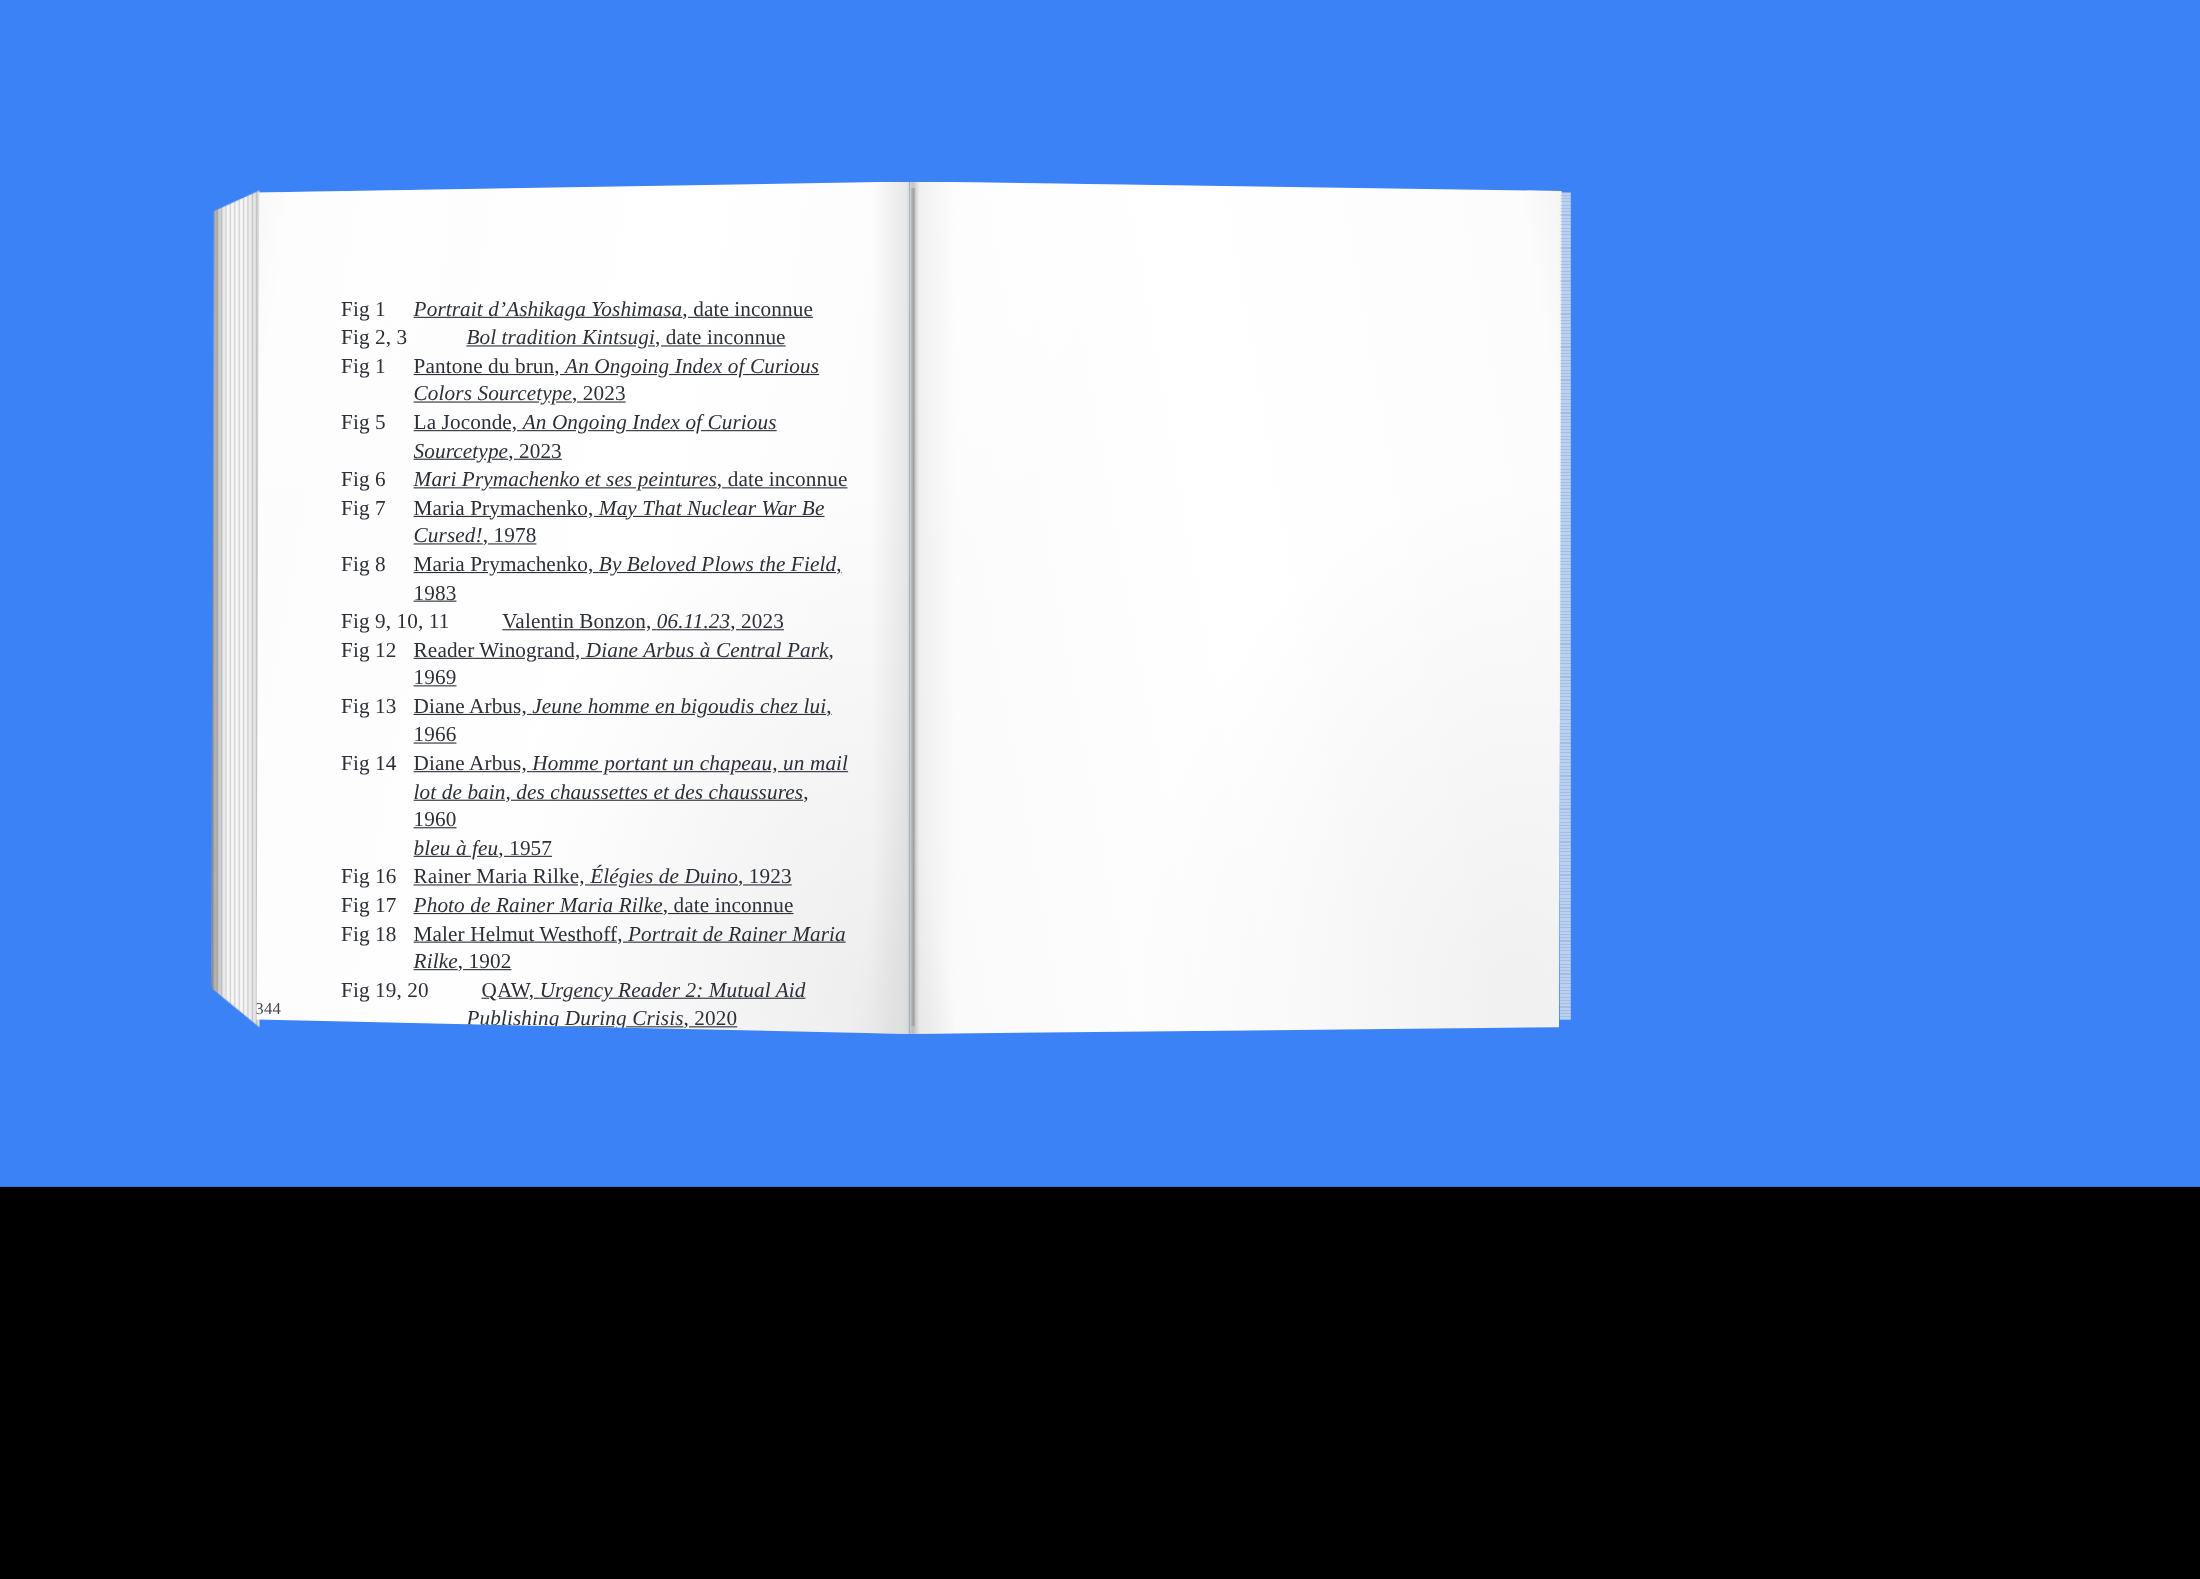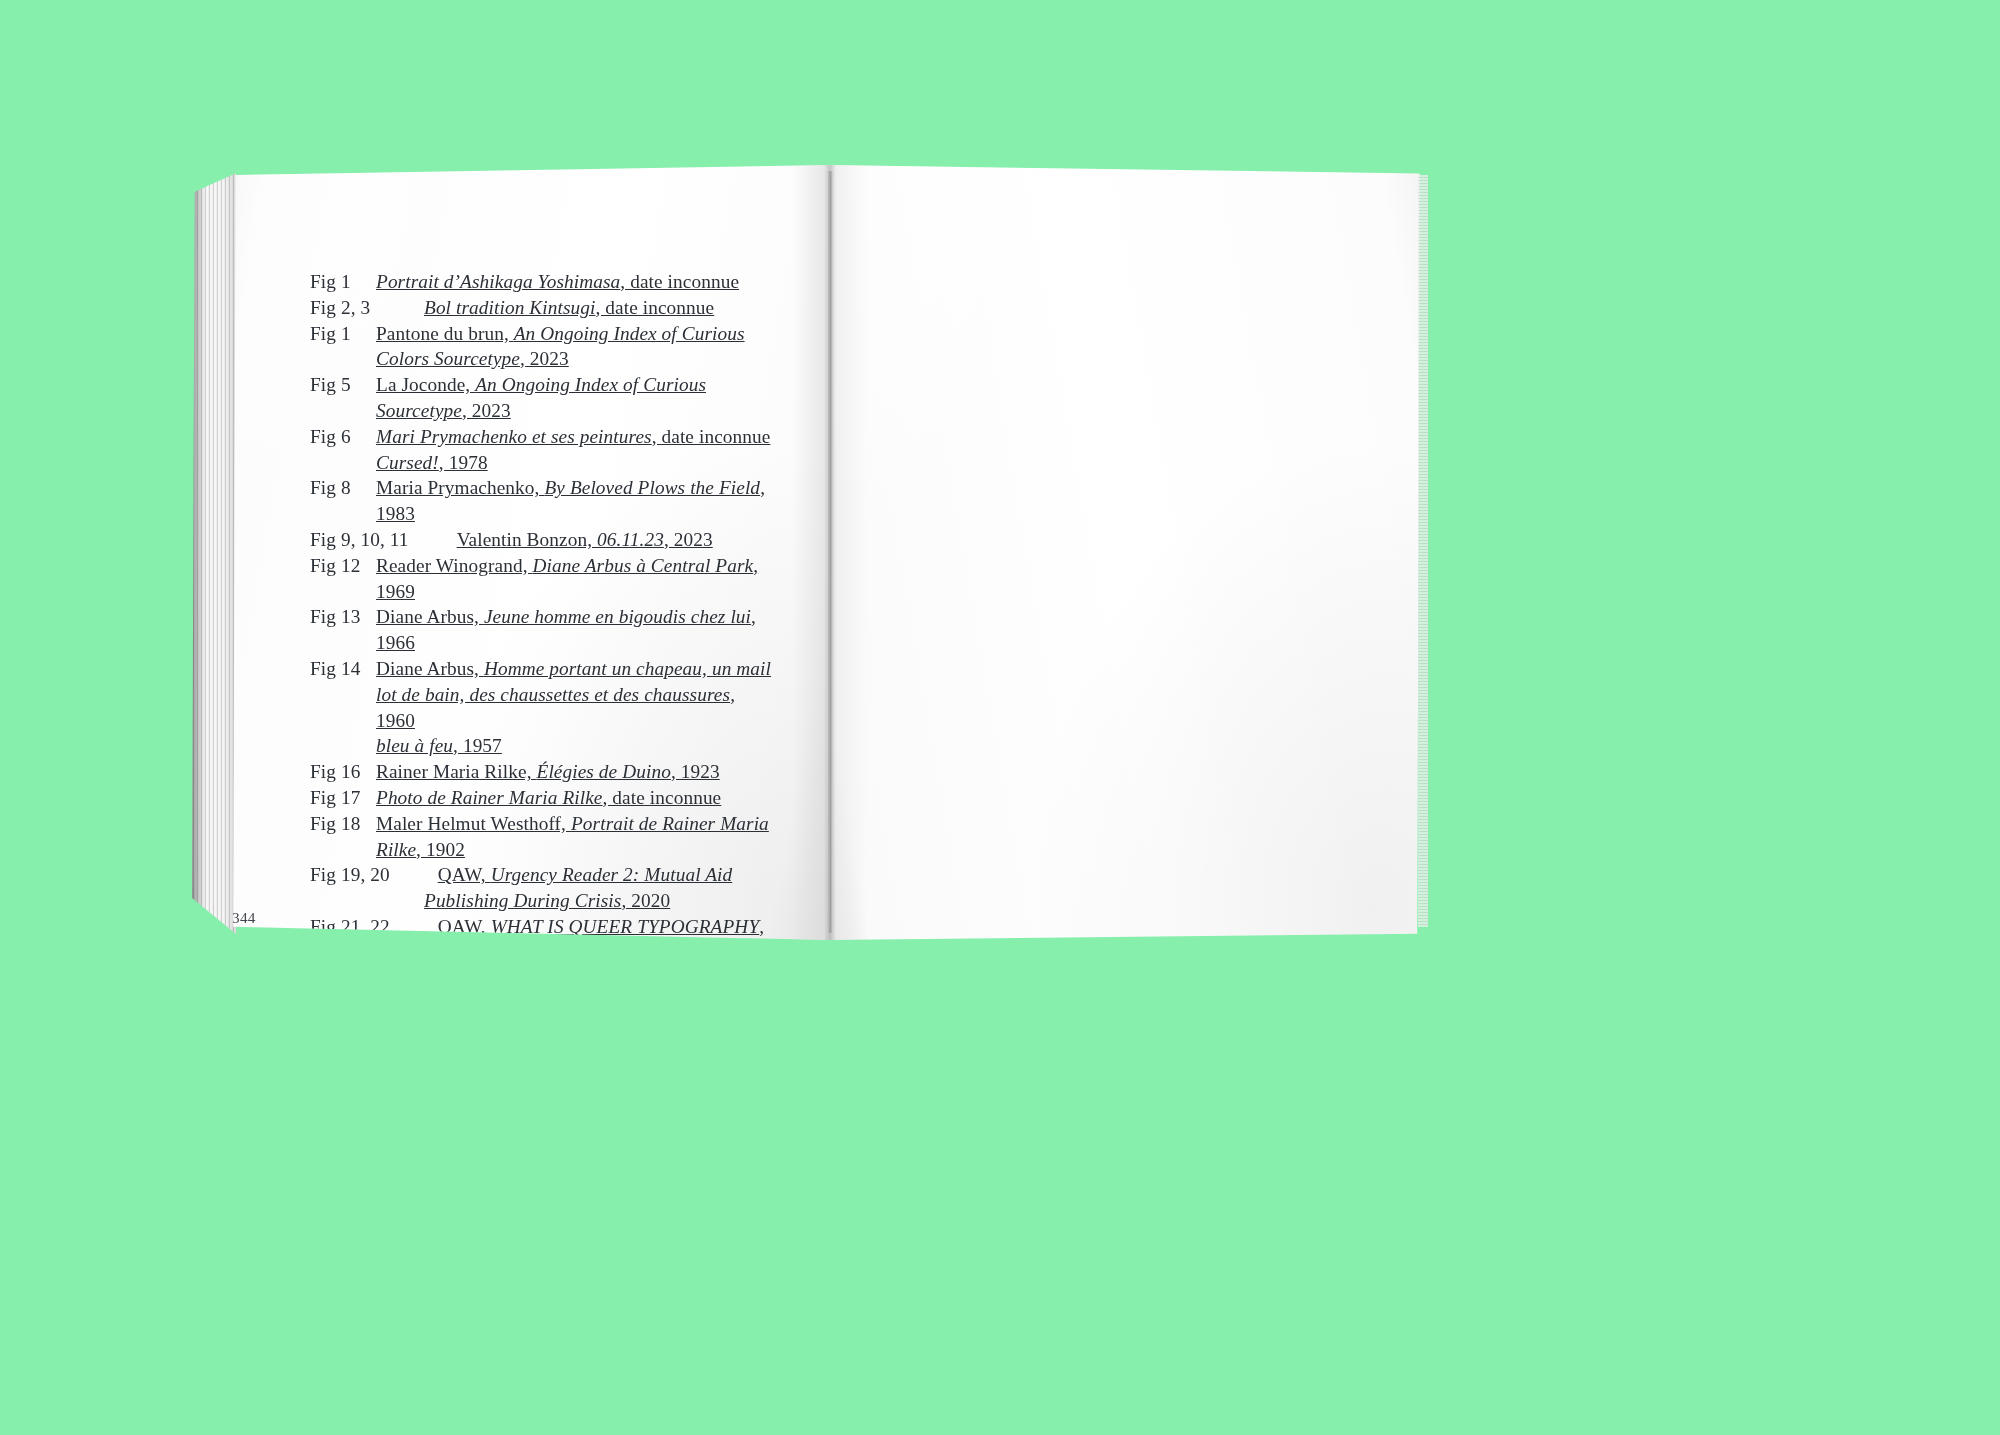--- a/index.html
+++ b/index.html
@@ -3,22 +3,22 @@
 <meta charset="utf-8">
 <style>
   html, body {
     margin: 0;
     padding: 0;
     background: #000000;
   }
   #stage {
     position: relative;
     width: 2000px;
-    height: 1435px;
-    background: #86efac;
+    height: 1079px;
+    background: #3b82f6;
     overflow: hidden;
     font-family: "Liberation Serif", serif;
   }
 
   
   #book {
     position: absolute;
     left: 232px;
     top: 165px;
     width: 1190px;
@@ -189,20 +189,24 @@
           </div>
           <div class="entry">
             <span class="fig"></span>
             <span class="desc"><span class="ttl">Sourcetype</span><span>, 2023</span></span>
           </div>
           <div class="entry">
             <span class="fig">Fig 6</span>
             <span class="desc"><span class="ttl">Mari Prymachenko et ses peintures</span><span>, date inconnue</span></span>
           </div>
           <div class="entry">
+            <span class="fig">Fig 7</span>
+            <span class="desc"><span>Maria Prymachenko, </span><span class="ttl">May That Nuclear War Be</span></span>
+          </div>
+          <div class="entry">
             <span class="fig"></span>
             <span class="desc"><span class="ttl">Cursed!</span><span>, 1978</span></span>
           </div>
           <div class="entry">
             <span class="fig">Fig 8</span>
             <span class="desc"><span>Maria Prymachenko, </span><span class="ttl">By Beloved Plows the Field</span><span>,</span></span>
           </div>
           <div class="entry">
             <span class="fig"></span>
             <span class="desc"><span>1983</span></span>

